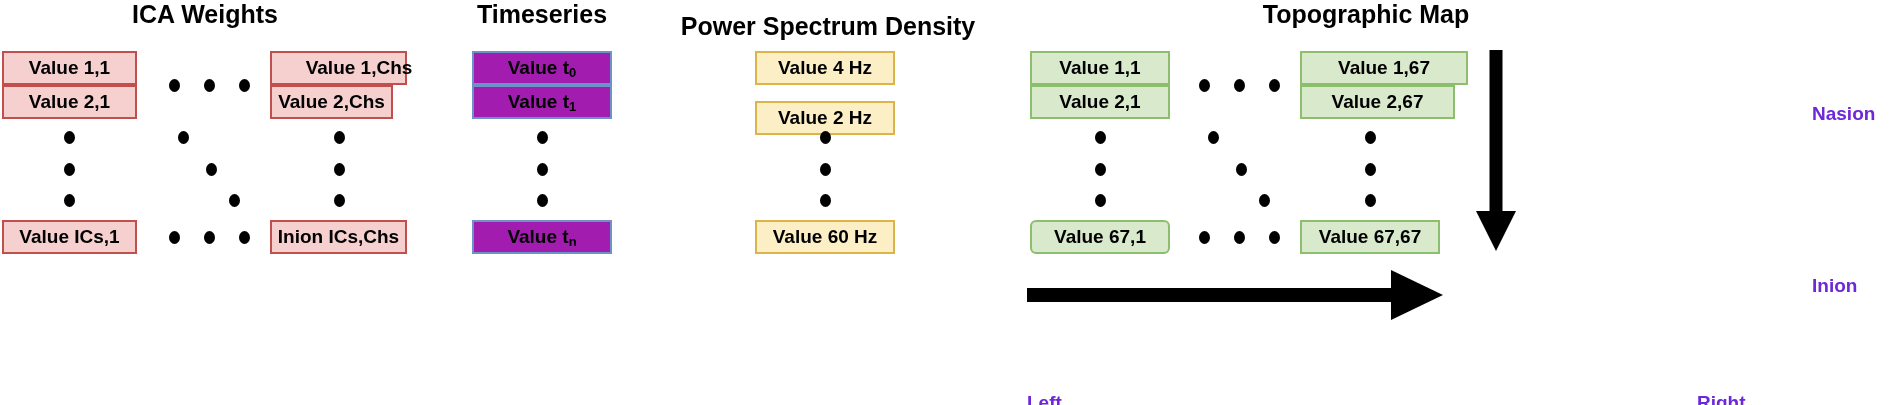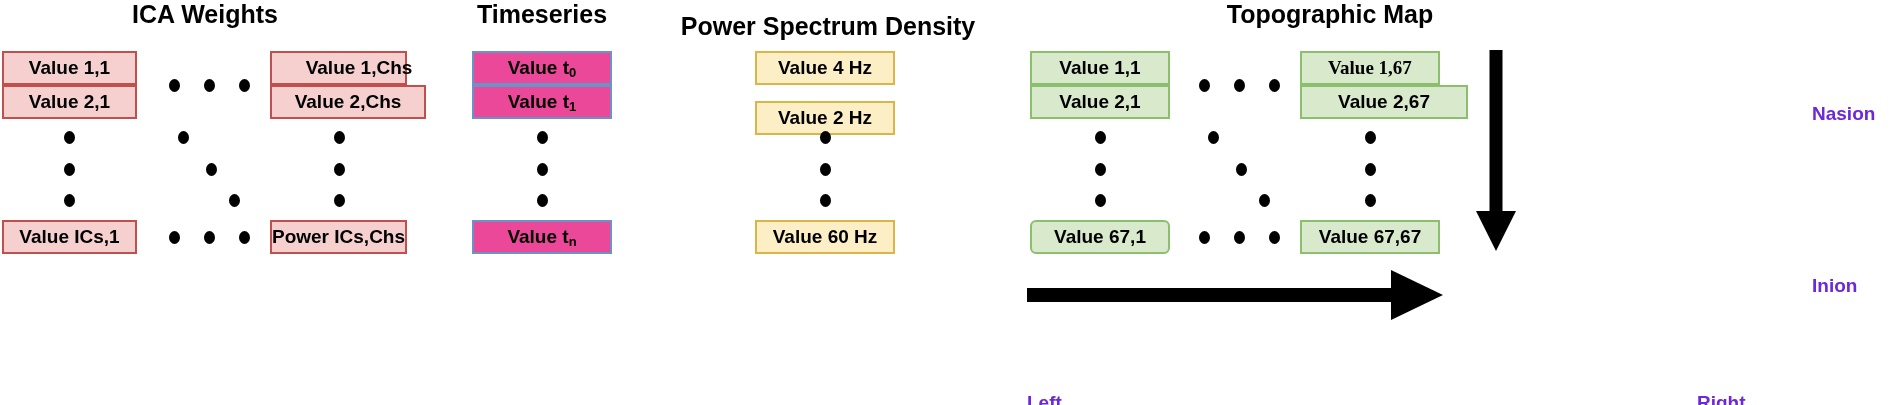--- a/index.html
+++ b/index.html
@@ -50,21 +50,21 @@
   }
   .box sub {
     font-size: 13px;
     vertical-align: baseline;
     position: relative;
     top: 4px;
     font-weight: bold;
   }
 
   .box.ica    { background: #f6cfcf; border-color: #c0504d; }
-  .box.ts     { background: #ec4899; border-color: #6c93c8; }
+  .box.ts     { background: #a21caf; border-color: #6c93c8; }
   .box.psd    { background: #fcefc6; border-color: #dbb44a; }
   .box.topo   { background: #d8e9cc; border-color: #8cbf6d; }
 
   
   .dot {
     position: absolute;
     width: 11px;
     height: 13px;
     background: #000000;
     border-radius: 50%;
@@ -90,29 +90,29 @@
 <body>
 
 <div class="canvas">
 
   <div class="section-title" style="left:542px; top:0px;">Timeseries</div>
 
   <div class="section-title" style="left:205px; top:0px;">ICA Weights</div>
 
   <div class="section-title" style="left:828px; top:12px;">Power Spectrum Density</div>
 
-  <div class="section-title" style="left:1330px; top:0px;">Topographic Map</div>
+  <div class="section-title" style="left:1366px; top:0px;">Topographic Map</div>
 
   <div class="box ica" style="left:2px; top:51px; width:135px;">Value 1,1</div>
   <div class="box ica" style="left:2px; top:85px; width:135px;">Value 2,1</div>
   <div class="box ica" style="left:2px; top:220px; width:135px;">Value ICs,1</div>
 
   <div class="box ica" style="left:270px; top:51px; width:137px;padding-left:41px;">Value 1,Chs</div>
-  <div class="box ica" style="left:270px; top:85px; width:156px;">Value 2,Chs</div>
-  <div class="box ica" style="left:270px; top:220px; width:137px;">Power ICs,Chs</div>
+  <div class="box ica" style="left:270px; top:85px; width:123px;">Value 2,Chs</div>
+  <div class="box ica" style="left:270px; top:220px; width:137px;">Inion ICs,Chs</div>
 
   <div class="dot" style="left:169px; top:79px;"></div>
   <div class="dot" style="left:204px; top:79px;"></div>
   <div class="dot" style="left:239px; top:79px;"></div>
 
   <div class="dot" style="left:64px; top:131px;"></div>
   <div class="dot" style="left:64px; top:163px;"></div>
   <div class="dot" style="left:64px; top:194px;"></div>
 
   <div class="dot" style="left:178px; top:131px;"></div>
@@ -149,22 +149,22 @@
   <div class="box psd" style="left:755px; top:220px; width:140px;">Value 60 Hz</div>
 
   <div class="dot" style="left:820px; top:131px;"></div>
   <div class="dot" style="left:820px; top:163px;"></div>
   <div class="dot" style="left:820px; top:194px;"></div>
 
   <div class="box topo" style="left:1030px; top:51px; width:140px;">Value 1,1</div>
   <div class="box topo" style="left:1030px; top:85px; width:140px;">Value 2,1</div>
   <div class="box topo" style="left:1030px; top:220px; width:140px;border-radius:6px;">Value 67,1</div>
 
-  <div class="box topo" style="left:1300px; top:51px; width:140px;font-family:Liberation Serif, serif;">Value 1,67</div>
-  <div class="box topo" style="left:1300px; top:85px; width:168px;">Value 2,67</div>
+  <div class="box topo" style="left:1300px; top:51px; width:168px;">Value 1,67</div>
+  <div class="box topo" style="left:1300px; top:85px; width:155px;">Value 2,67</div>
   <div class="box topo" style="left:1300px; top:220px; width:140px;">Value 67,67</div>
 
   <div class="dot" style="left:1199px; top:79px;"></div>
   <div class="dot" style="left:1234px; top:79px;"></div>
   <div class="dot" style="left:1269px; top:79px;"></div>
 
   <div class="dot" style="left:1095px; top:131px;"></div>
   <div class="dot" style="left:1095px; top:163px;"></div>
   <div class="dot" style="left:1095px; top:194px;"></div>
 

